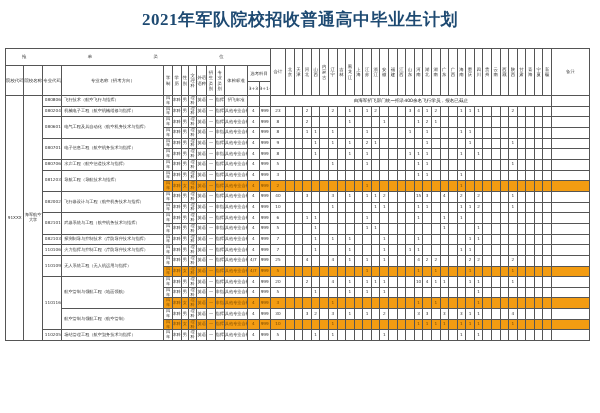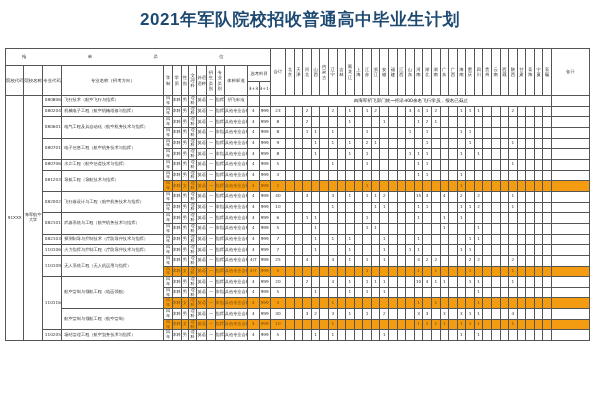--- a/index.html
+++ b/index.html
@@ -1,17 +1,17 @@
 <!DOCTYPE html>
 <html><head>
 <meta charset="utf-8">
 <style>
   html, body { margin:0; padding:0; background:#ffffff; }
   body { width:600px; height:413px; overflow:hidden; position:relative; font-family:"DejaVu Serif", serif; }
-  .title { position:absolute; left:0; top:8px; width:600px; text-align:center; font-size:17px; font-weight:bold; color:#1e4a72; letter-spacing:0.5px; font-family:Liberation Sans, sans-serif; }
+  .title { position:absolute; left:0; top:8px; width:600px; text-align:center; font-size:17px; font-weight:bold; color:#1e4a72; letter-spacing:0.5px; font-family:Liberation Serif, serif; }
   table.plan { position:absolute; left:5px; top:48px; border-collapse:collapse; table-layout:fixed; width:585px; font-size:4.2px; color:#333; font-family:"DejaVu Sans", sans-serif; }
   table.plan td, table.plan th { border:0.7px solid #555; padding:0; text-align:center; vertical-align:middle; overflow:hidden; white-space:nowrap; line-height:1.15; font-weight:normal; }
   .hdr-big { font-size:5.5px; letter-spacing:30px; height:16px; }
   .hdr td, .hdr th { font-size:4.4px; }
   .vt { white-space:normal !important; word-break:break-all; line-height:1.05; }
   .orange td { background:#f39c12; color:#7a4a00; }
   .left { text-align:left !important; padding-left:2px !important; }
   .note { font-size:4.6px; color:#222; }
   tr.r { height:9.3px; }
 </style>

